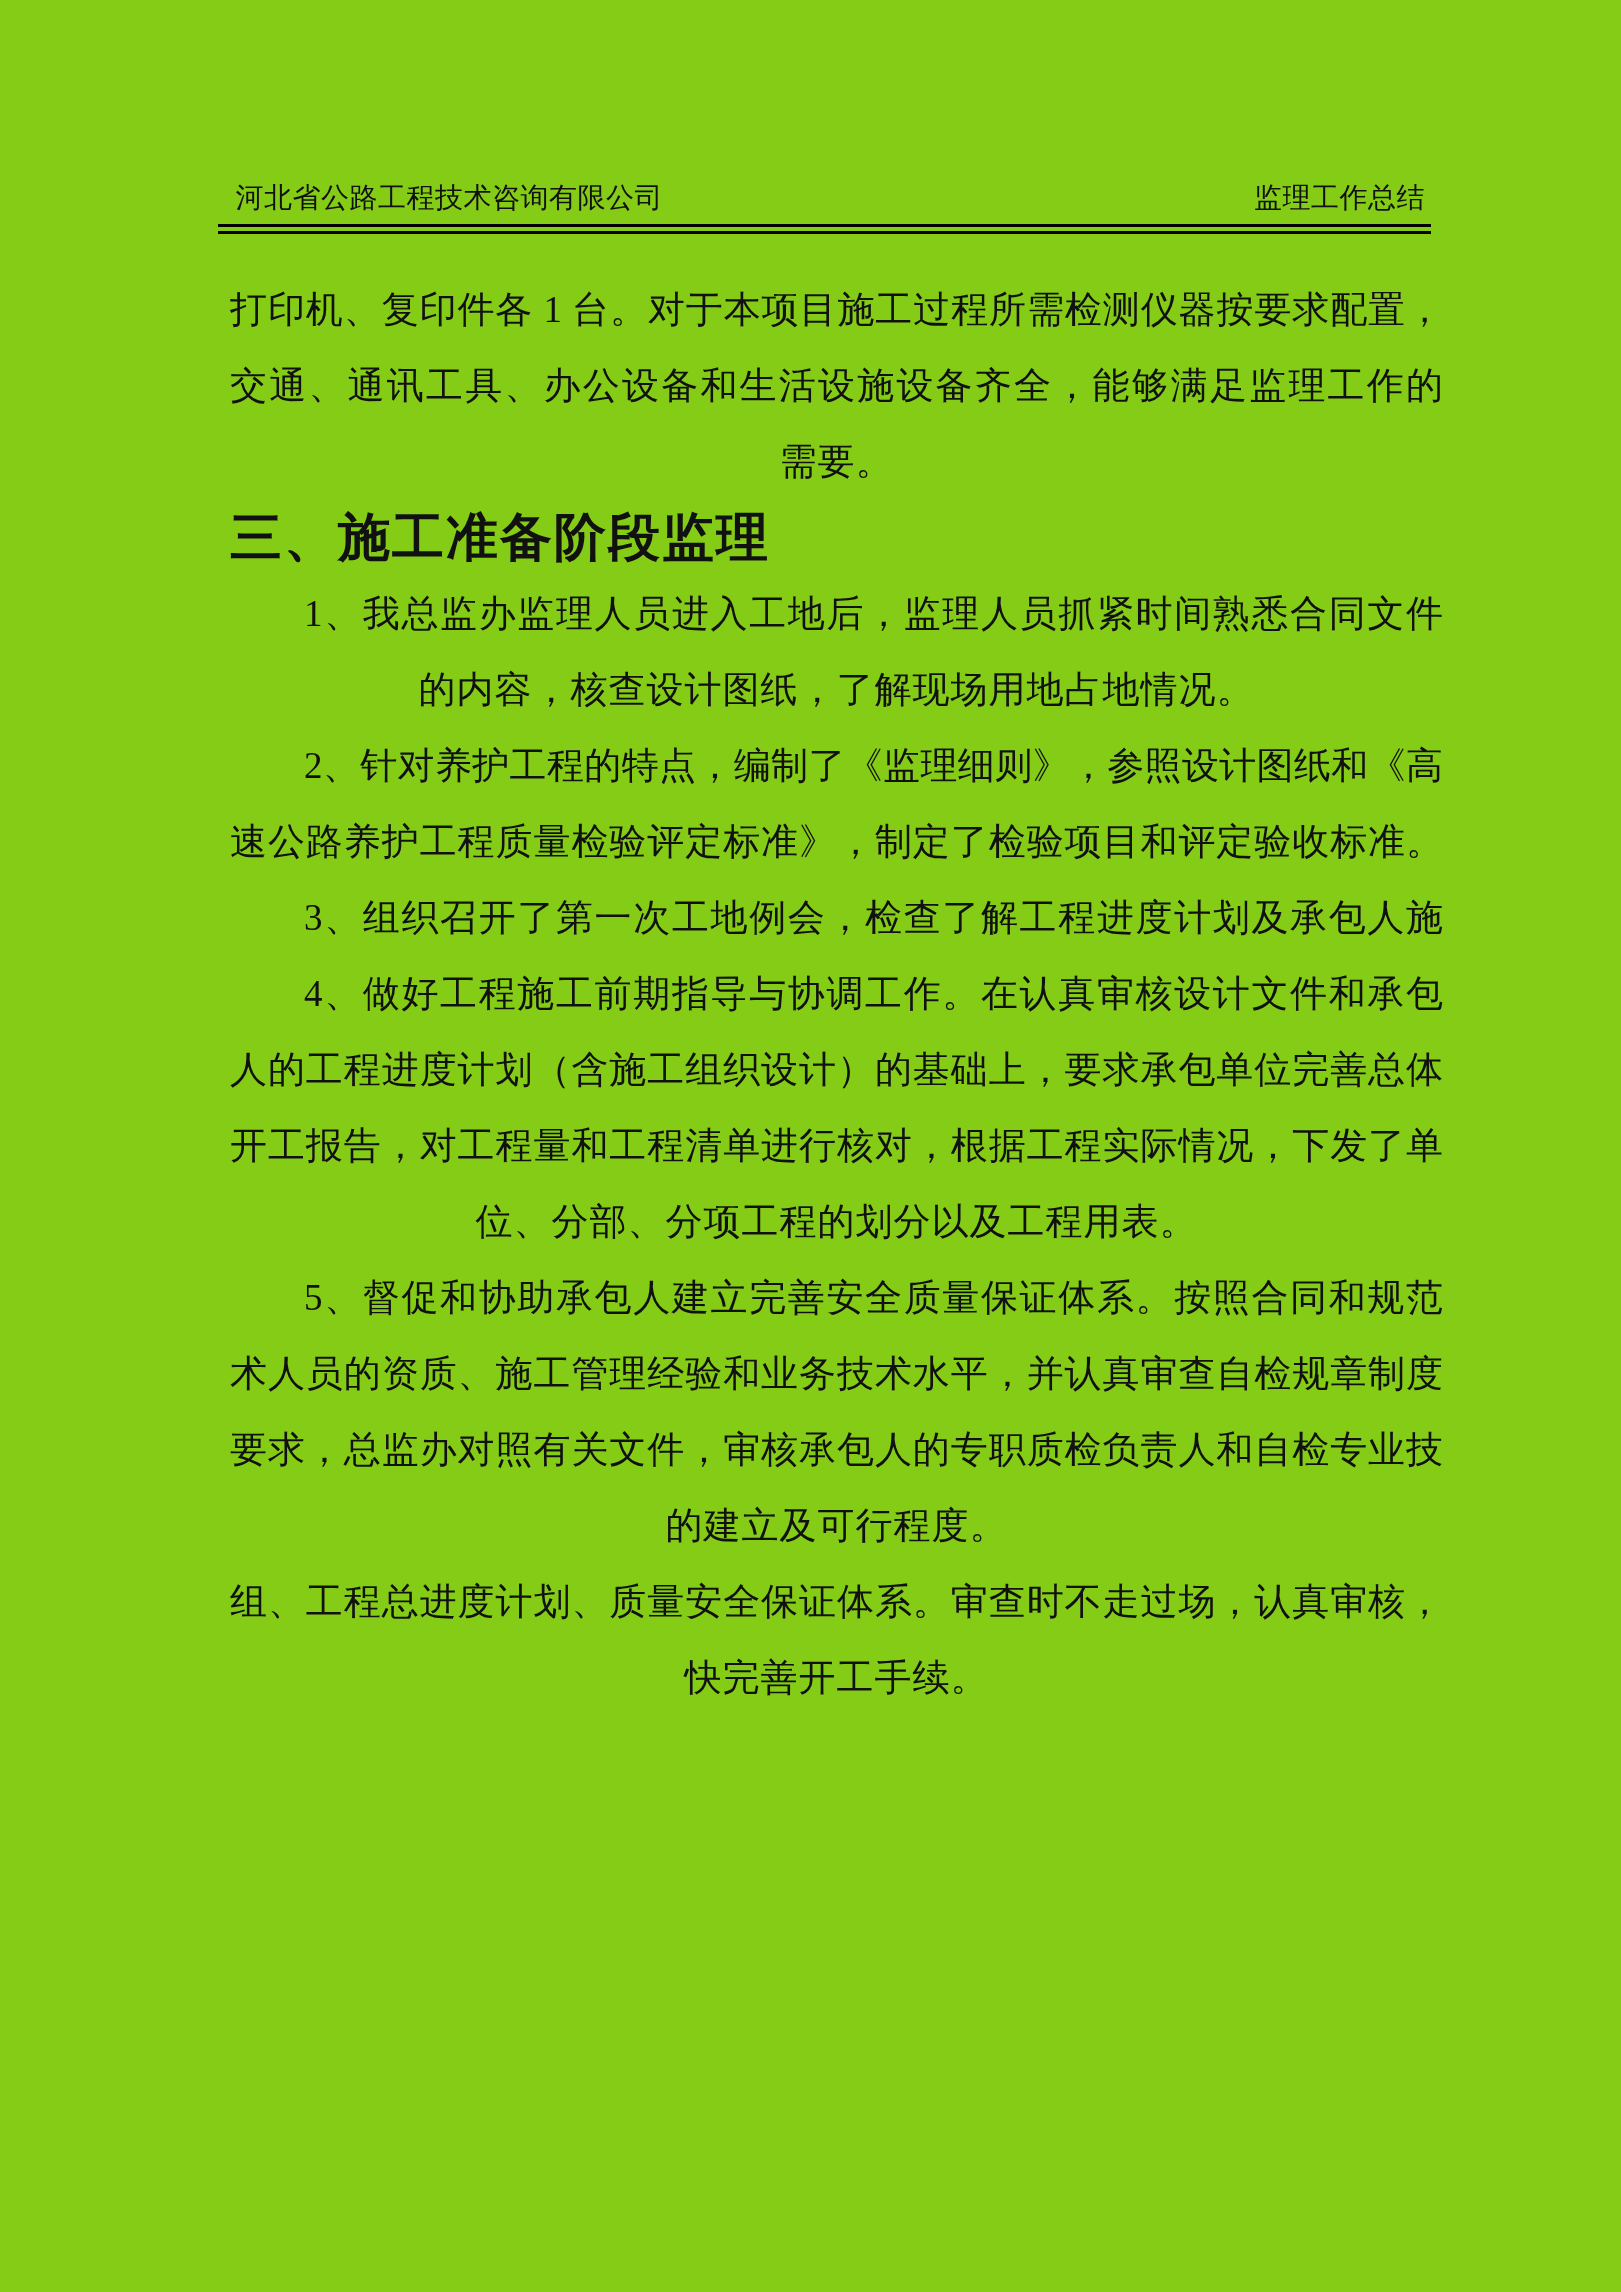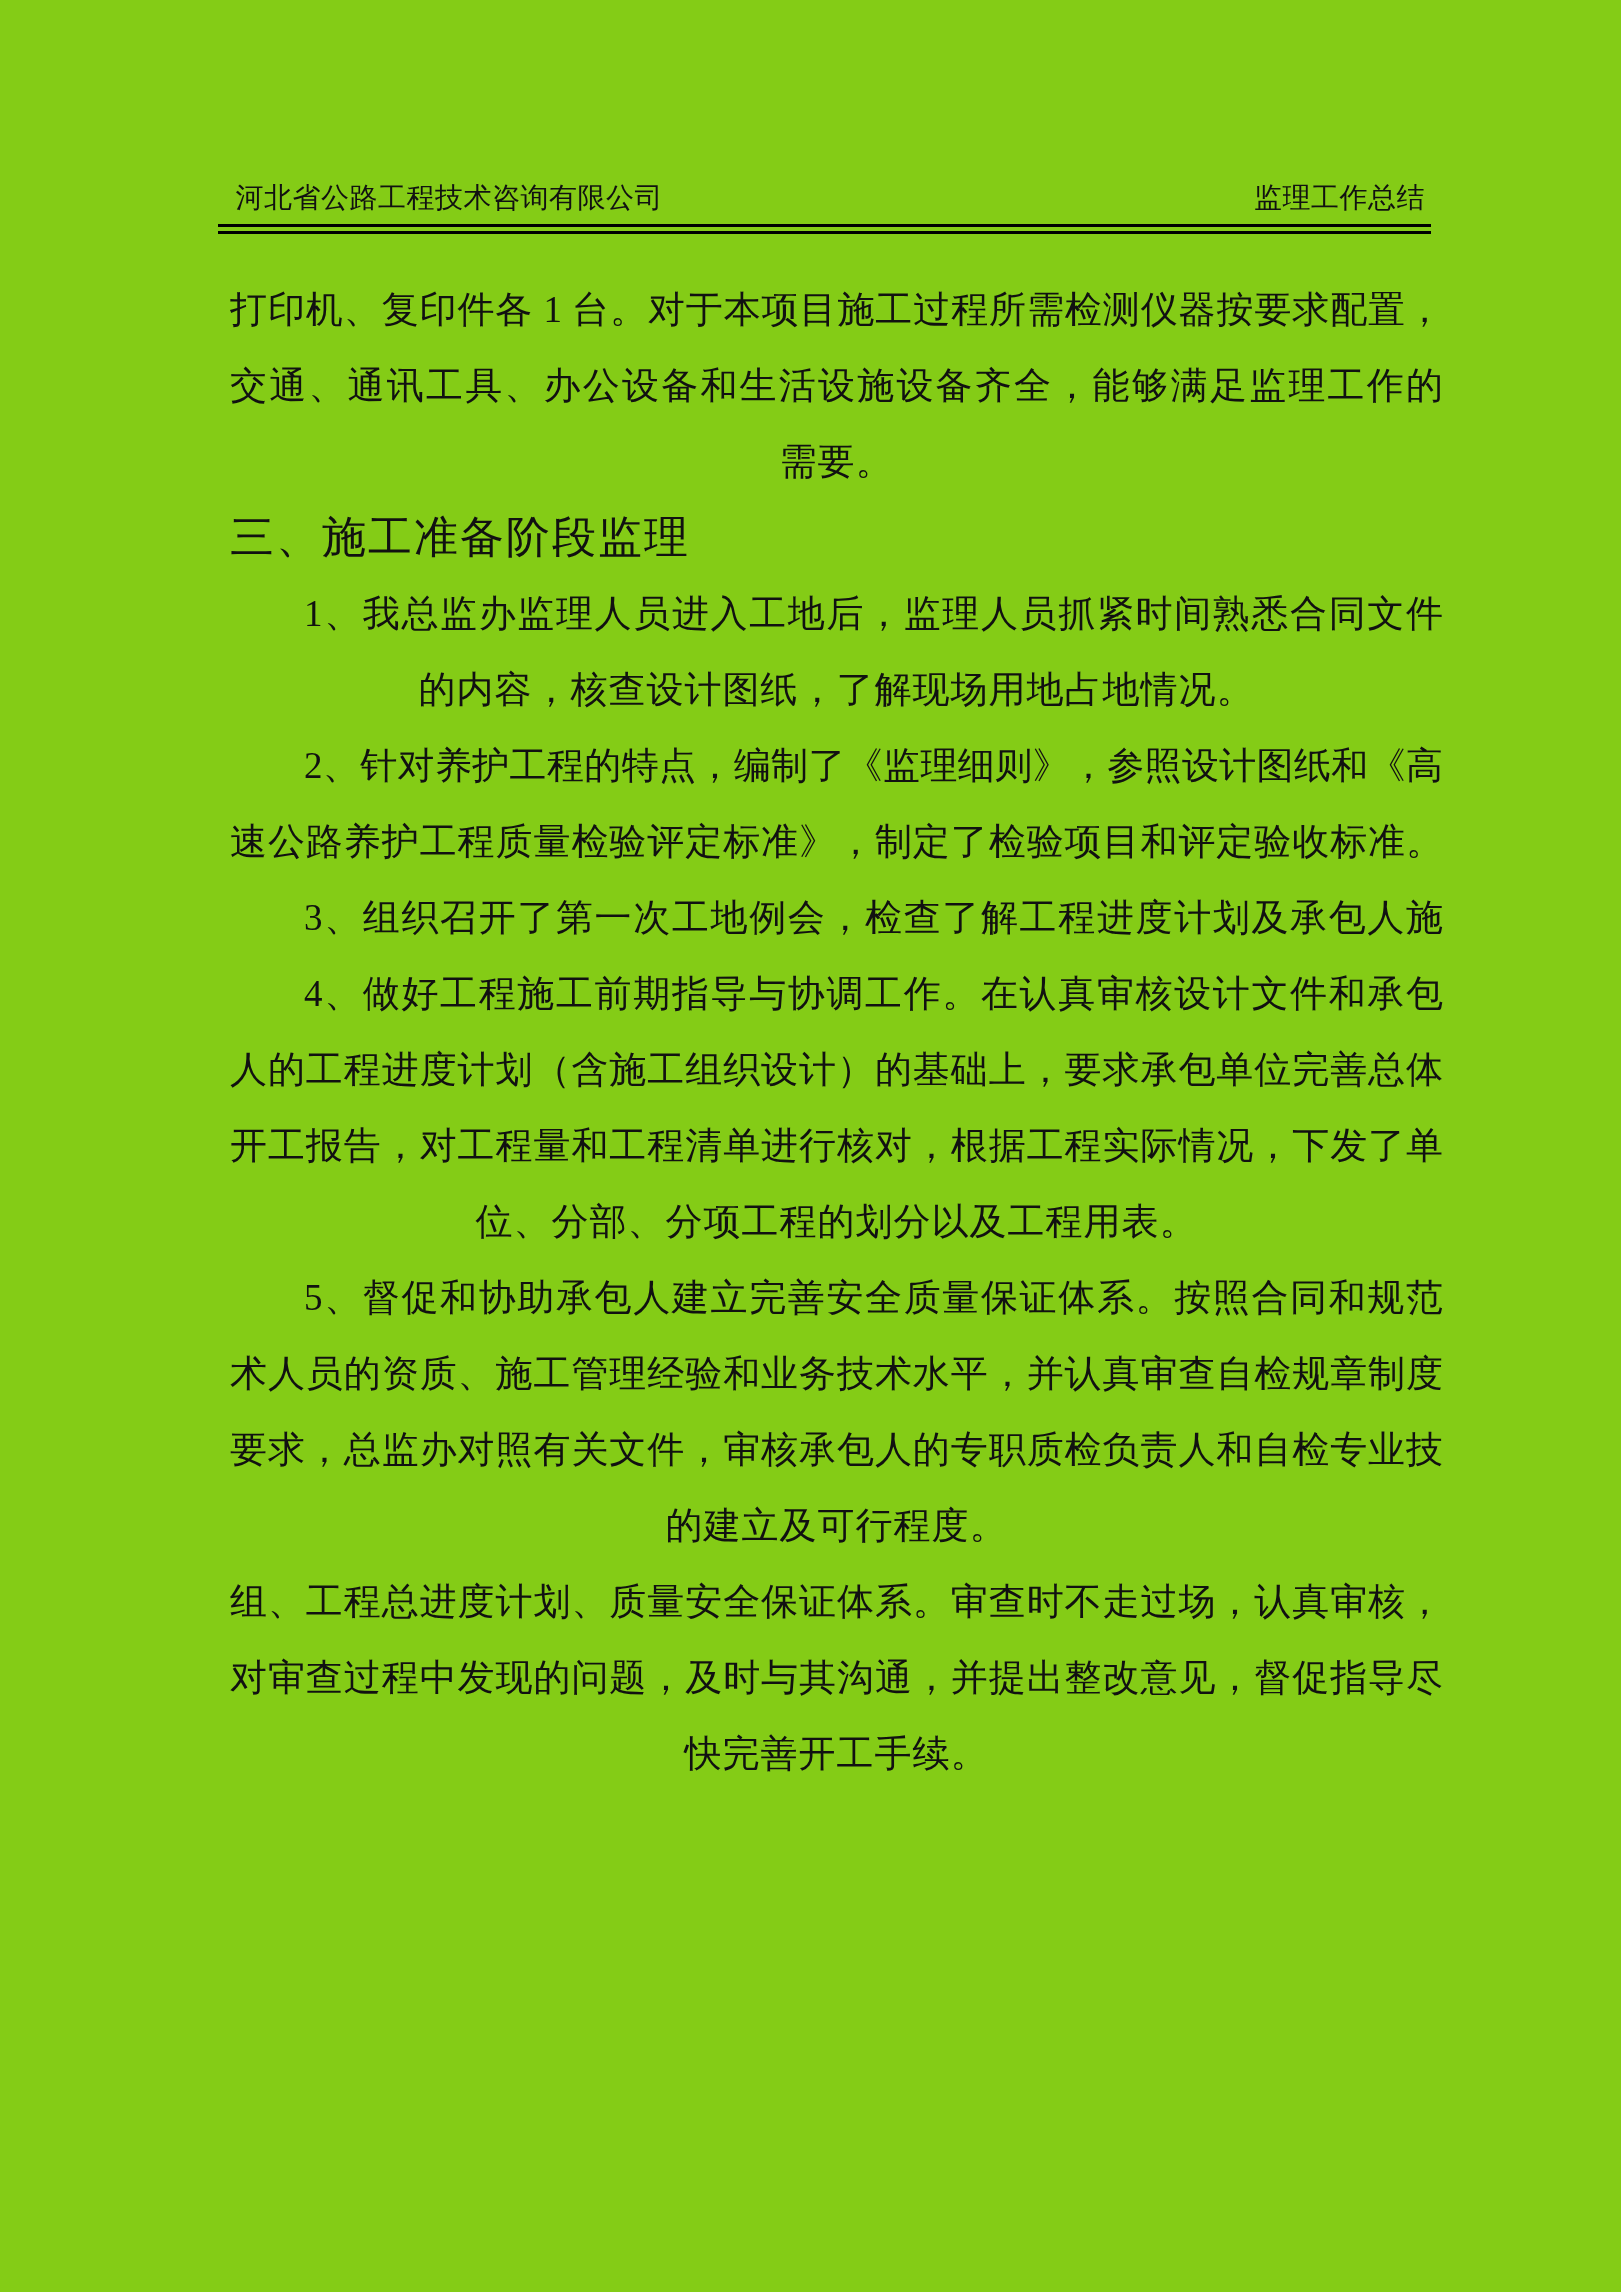--- a/index.html
+++ b/index.html
@@ -50,22 +50,22 @@
     height: 76px;
     line-height: 76px;
     font-size: 37px;
     white-space: normal;
     overflow: visible;
   }
   .line.fill { text-align: justify; text-align-last: justify; }
   .line.left { text-align: center; letter-spacing: 1px; }
   .line.indent { text-indent: 2em; }
   .line.heading {
-    font-weight: normal;
-    font-size: 44px;
+    font-weight: bold;
+    font-size: 52px;
     letter-spacing: 2px;
     text-align: right;
     text-align-last: left;
   }
 
   
   .ribbon {
     position: absolute;
     left: 667px;
     top: 2147px;
@@ -110,19 +110,18 @@
       <div class="line fill indent">3、组织召开了第一次工地例会，检查了解工程进度计划及承包人施</div>
       <div class="line fill indent">4、做好工程施工前期指导与协调工作。在认真审核设计文件和承包</div>
       <div class="line fill">人的工程进度计划（含施工组织设计）的基础上，要求承包单位完善总体</div>
       <div class="line fill">开工报告，对工程量和工程清单进行核对，根据工程实际情况，下发了单</div>
       <div class="line left">位、分部、分项工程的划分以及工程用表。</div>
       <div class="line fill indent">5、督促和协助承包人建立完善安全质量保证体系。按照合同和规范</div>
       <div class="line fill">术人员的资质、施工管理经验和业务技术水平，并认真审查自检规章制度</div>
       <div class="line fill">要求，总监办对照有关文件，审核承包人的专职质检负责人和自检专业技</div>
       <div class="line left">的建立及可行程度。</div>
       <div class="line fill">组、工程总进度计划、质量安全保证体系。审查时不走过场，认真审核，</div>
-      <div class="line fill">对审查过程中发现的问题，及时与其沟通，并提出整改意见，督促指导尽</div>
       <div class="line left">快完善开工手续。</div>
     </div>
 
 
 </div>
 
 
 </body></html>

